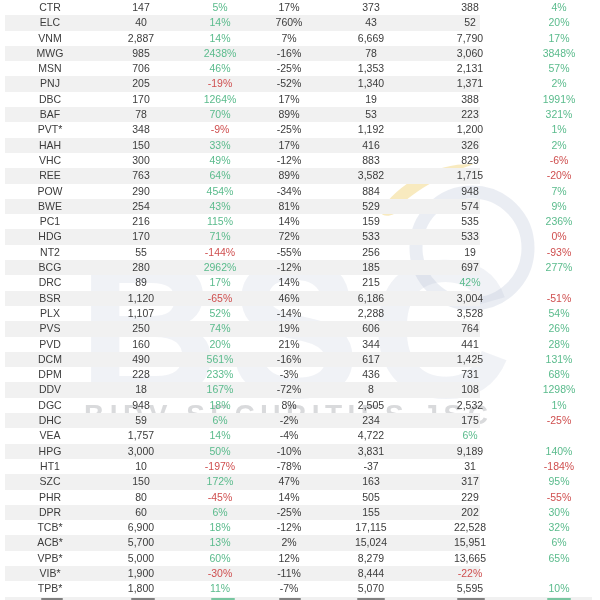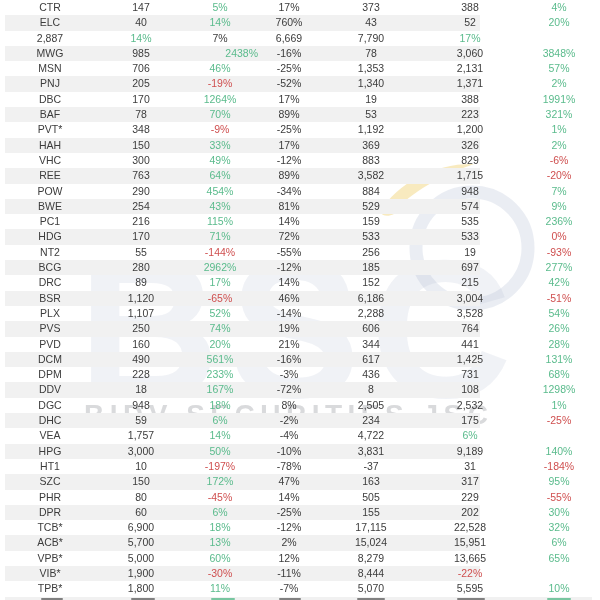--- a/index.html
+++ b/index.html
@@ -76,31 +76,32 @@
         <div class="row stripe">
           <div class="cell">ELC</div>
           <div class="cell">40</div>
           <div class="cell" style="color: rgb(90, 187, 140);">14%</div>
           <div class="cell">760%</div>
           <div class="cell">43</div>
           <div class="cell">52</div>
           <div class="cell" style="color: rgb(90, 187, 140);">20%</div>
         </div>
         <div class="row">
+          <div class="cell">VNM</div>
           <div class="cell">2,887</div>
           <div class="cell" style="color: rgb(90, 187, 140);">14%</div>
           <div class="cell">7%</div>
           <div class="cell">6,669</div>
           <div class="cell">7,790</div>
           <div class="cell" style="color: rgb(90, 187, 140);">17%</div>
         </div>
         <div class="row stripe">
           <div class="cell">MWG</div>
           <div class="cell">985</div>
-          <div class="cell" style="color: rgb(90, 187, 140); text-align: right;">2438%</div>
+          <div class="cell" style="color: rgb(90, 187, 140);">2438%</div>
           <div class="cell">-16%</div>
           <div class="cell">78</div>
           <div class="cell">3,060</div>
           <div class="cell" style="color: rgb(90, 187, 140);">3848%</div>
         </div>
         <div class="row">
           <div class="cell">MSN</div>
           <div class="cell">706</div>
           <div class="cell" style="color: rgb(90, 187, 140);">46%</div>
           <div class="cell">-25%</div>
@@ -142,21 +143,21 @@
           <div class="cell">-25%</div>
           <div class="cell">1,192</div>
           <div class="cell">1,200</div>
           <div class="cell" style="color: rgb(90, 187, 140);">1%</div>
         </div>
         <div class="row stripe">
           <div class="cell">HAH</div>
           <div class="cell">150</div>
           <div class="cell" style="color: rgb(90, 187, 140);">33%</div>
           <div class="cell">17%</div>
-          <div class="cell">369</div>
+          <div class="cell">416</div>
           <div class="cell">326</div>
           <div class="cell" style="color: rgb(90, 187, 140);">2%</div>
         </div>
         <div class="row">
           <div class="cell">VHC</div>
           <div class="cell">300</div>
           <div class="cell" style="color: rgb(90, 187, 140);">49%</div>
           <div class="cell">-12%</div>
           <div class="cell">883</div>
           <div class="cell">829</div>
@@ -223,21 +224,20 @@
           <div class="cell">-12%</div>
           <div class="cell">185</div>
           <div class="cell">697</div>
           <div class="cell" style="color: rgb(90, 187, 140);">277%</div>
         </div>
         <div class="row">
           <div class="cell">DRC</div>
           <div class="cell">89</div>
           <div class="cell" style="color: rgb(90, 187, 140);">17%</div>
           <div class="cell">14%</div>
-          <div class="cell">152</div>
           <div class="cell">215</div>
           <div class="cell" style="color: rgb(90, 187, 140);">42%</div>
         </div>
         <div class="row stripe">
           <div class="cell">BSR</div>
           <div class="cell">1,120</div>
           <div class="cell" style="color: rgb(207, 79, 79);">-65%</div>
           <div class="cell">46%</div>
           <div class="cell">6,186</div>
           <div class="cell">3,004</div>

